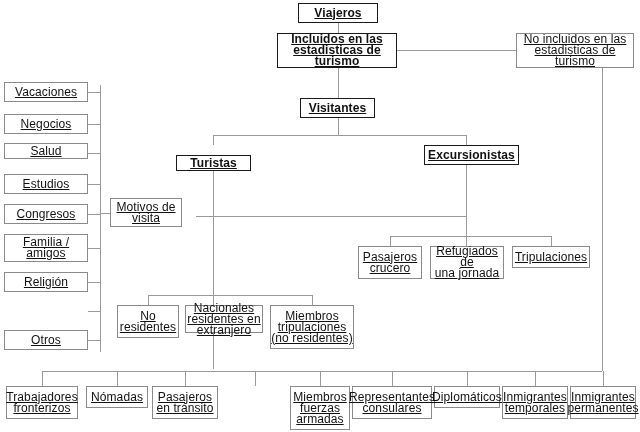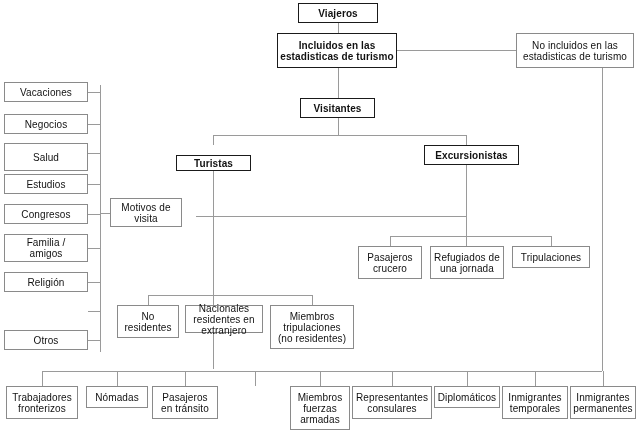--- a/index.html
+++ b/index.html
@@ -10,28 +10,29 @@
     font-family:"Liberation Sans", sans-serif;
     overflow:hidden;
   }
   #lines{position:absolute;left:0;top:0;width:640px;height:432px;}
   .node{
     position:absolute;
     box-sizing:border-box;
     border:1px solid #8a8a8a;
     background:#ffffff;
     color:#111111;
-    font-size:10px;
+    font-size:12px;
     line-height:11px;
     display:flex;
     align-items:center;
     justify-content:center;
     text-align:center;
     white-space:pre-line;
     letter-spacing:0.1px;
+    text-decoration:underline;
   }
   .node.bold{font-weight:bold;border-color:#1a1a1a;}
 </style>
 </head>
 <body>
 
 <div id="canvas" style="background: rgb(255, 255, 255);">
   <svg id="lines" viewBox="0 0 640 432" xmlns="http://www.w3.org/2000/svg">
       <path d="M338,23 L338,33" stroke="#9a9a9a" stroke-width="1" fill="none" shape-rendering="crispEdges"></path>
       <path d="M397,50 L516,50" stroke="#9a9a9a" stroke-width="1" fill="none" shape-rendering="crispEdges"></path>
@@ -75,21 +76,21 @@
 <div class="node bold" style="left: 298px; top: 3px; width: 80px; height: 20px; color: rgb(17, 17, 17); border-color: rgb(26, 26, 26);">Viajeros</div>
     <div class="node bold" style="left: 277px; top: 33px; width: 120px; height: 35px; color: rgb(17, 17, 17); border-color: rgb(26, 26, 26);">Incluidos en las
 estadisticas de turismo</div>
     <div class="node" style="left: 516px; top: 33px; width: 118px; height: 35px; color: rgb(17, 17, 17); border-color: rgb(138, 138, 138);">No incluidos en las
 estadisticas de turismo</div>
     <div class="node bold" style="left: 300px; top: 98px; width: 75px; height: 20px; color: rgb(17, 17, 17); border-color: rgb(26, 26, 26);">Visitantes</div>
     <div class="node bold" style="left: 176px; top: 155px; width: 75px; height: 16px; color: rgb(17, 17, 17); border-color: rgb(26, 26, 26);">Turistas</div>
     <div class="node bold" style="left: 424px; top: 145px; width: 95px; height: 20px; color: rgb(17, 17, 17); border-color: rgb(26, 26, 26);">Excursionistas</div>
     <div class="node" style="left: 4px; top: 82px; width: 84px; height: 20px; color: rgb(17, 17, 17); border-color: rgb(138, 138, 138);">Vacaciones</div>
     <div class="node" style="left: 4px; top: 114px; width: 84px; height: 20px; color: rgb(17, 17, 17); border-color: rgb(138, 138, 138);">Negocios</div>
-    <div class="node" style="left: 4px; top: 143px; width: 84px; height: 28px; color: rgb(17, 17, 17); border-color: rgb(138, 138, 138);">Salud</div>
+    <div class="node" style="left: 4px; top: 143px; width: 84px; height: 16px; color: rgb(17, 17, 17); border-color: rgb(138, 138, 138);">Salud</div>
     <div class="node" style="left: 4px; top: 204px; width: 84px; height: 20px; color: rgb(17, 17, 17); border-color: rgb(138, 138, 138);">Congresos</div>
     <div class="node" style="left: 4px; top: 174px; width: 84px; height: 20px; color: rgb(17, 17, 17); border-color: rgb(138, 138, 138);">Estudios</div>
     <div class="node" style="left: 4px; top: 234px; width: 84px; height: 28px; color: rgb(17, 17, 17); border-color: rgb(138, 138, 138);">Familia /
 amigos</div>
     <div class="node" style="left: 4px; top: 272px; width: 84px; height: 20px; color: rgb(17, 17, 17); border-color: rgb(138, 138, 138);">Religión</div>
     <div class="node" style="left: 4px; top: 330px; width: 84px; height: 20px; color: rgb(17, 17, 17); border-color: rgb(138, 138, 138);">Otros</div>
     <div class="node" style="left: 110px; top: 198px; width: 72px; height: 29px; color: rgb(17, 17, 17); border-color: rgb(138, 138, 138);">Motivos de
 visita</div>
     <div class="node" style="left: 358px; top: 246px; width: 64px; height: 33px; color: rgb(17, 17, 17); border-color: rgb(138, 138, 138);">Pasajeros
 crucero</div>

